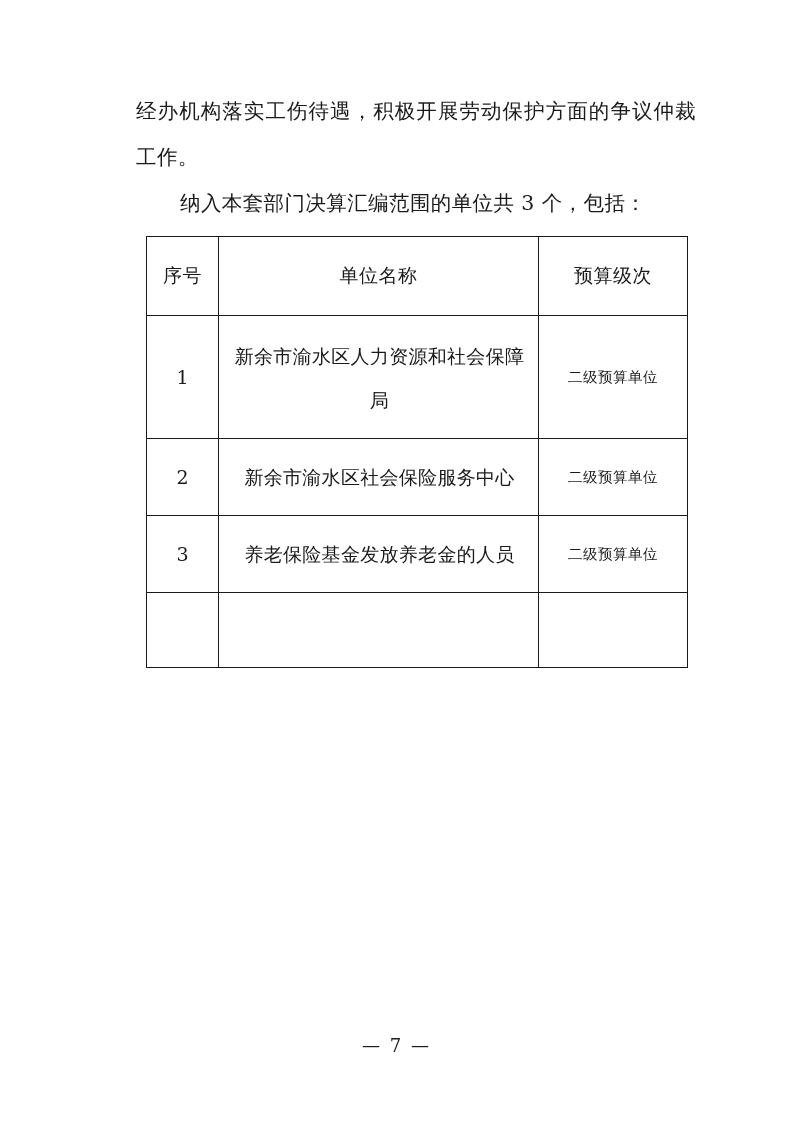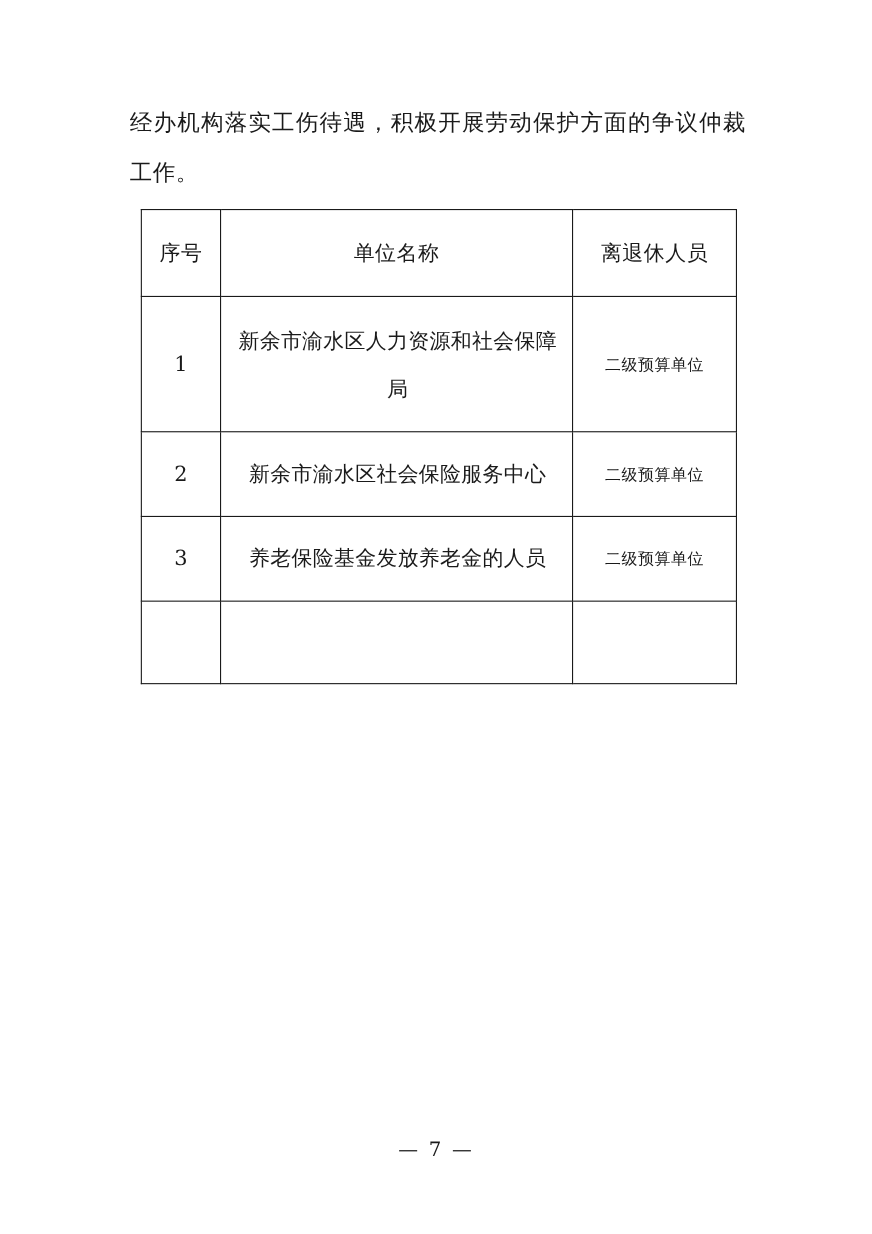--- a/index.html
+++ b/index.html
@@ -14,21 +14,21 @@
     position: relative;
     width: 793px;
     height: 1122px;
     background: #ffffff;
     margin: 0 auto;
     overflow: hidden;
     box-sizing: border-box;
   }
   .content {
     position: absolute;
-    left: 118px;
+    left: 136px;
     top: 88px;
     width: 560px;
   }
   .para {
     font-size: 20.5px;
     line-height: 46px;
     color: #1a1a1a;
     letter-spacing: 0.4px;
     text-align: justify;
     margin: 0;
@@ -110,32 +110,33 @@
 <body>
 
 <div class="page">
 
   <div class="content">
 
     <p class="para">经办机构落实工伤待遇，积极开展劳动保护方面的争议仲裁工作。</p>
 
 
 
+    <p class="para indent">纳入本套部门决算汇编范围的单位共 3 个，包括：</p>
 
     <table class="units">
       <colgroup>
         <col class="col-no">
         <col class="col-name">
         <col class="col-level">
       </colgroup>
       <thead>
         <tr>
           <th class="hdr-cell">序号</th>
           <th class="hdr-cell">单位名称</th>
-          <th class="hdr-cell">离退休人员</th>
+          <th class="hdr-cell">预算级次</th>
         </tr>
       </thead>
       <tbody>
         <tr class="row-tall">
           <td class="cell-no">1</td>
           <td class="cell-name two-line">新余市渝水区人力资源和社会保障局</td>
           <td class="cell-level">二级预算单位</td>
         </tr>
         <tr class="row-std">
           <td class="cell-no">2</td>

